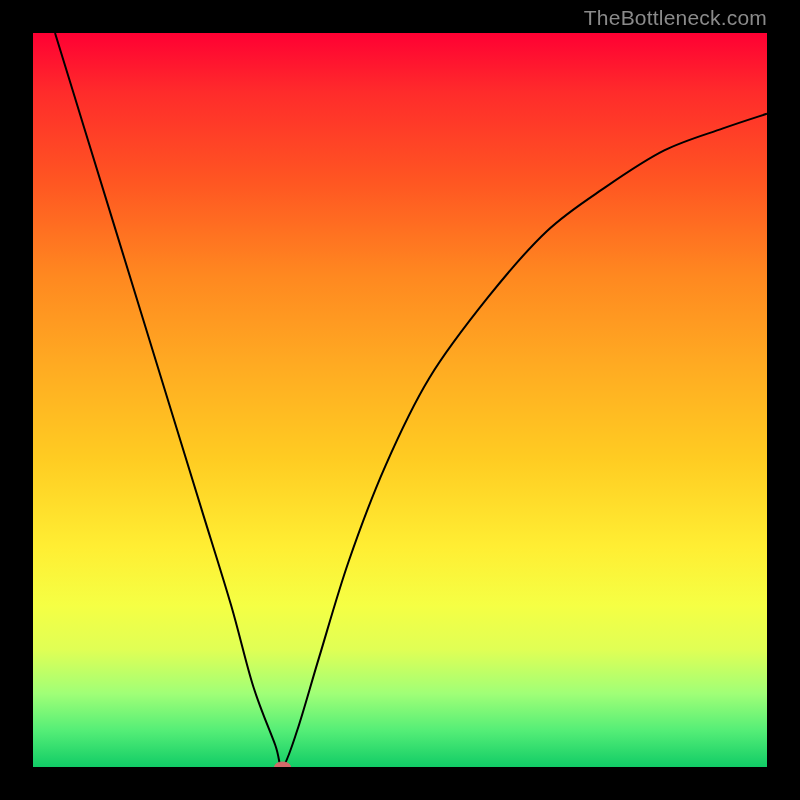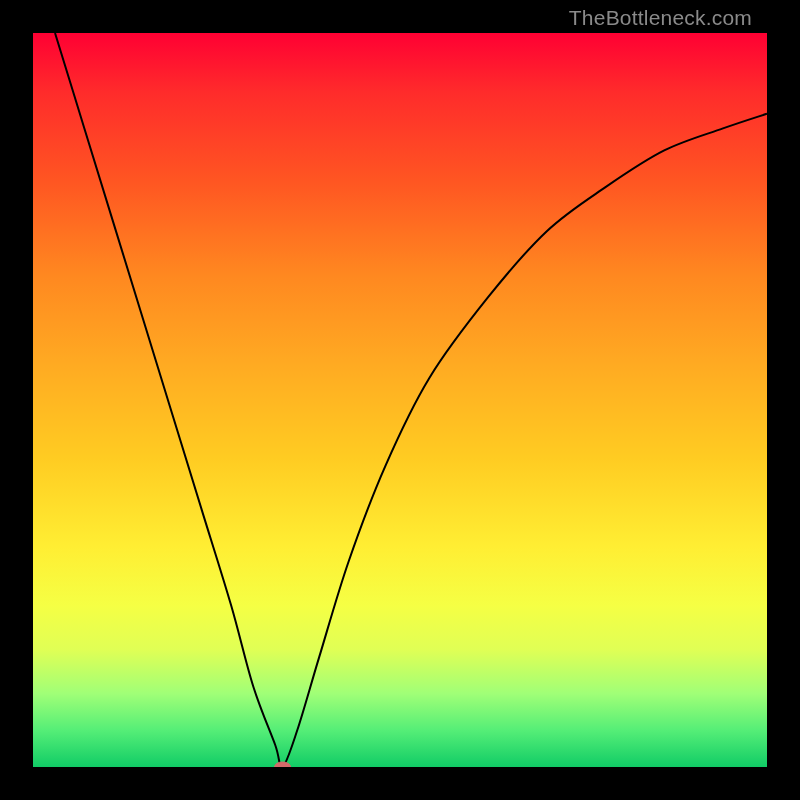--- a/index.html
+++ b/index.html
@@ -43,21 +43,21 @@
     stroke: #000;
     stroke-width: 2;
   }
   .marker {
     fill: #d46a6a;
     stroke: #d46a6a;
   }
   .watermark {
     position: absolute;
     top: 6px;
-    right: 48px;
+    right: 33px;
     font-family: Arial, Helvetica, sans-serif;
     font-size: 21px;
     color: #8a8a8a;
     letter-spacing: 0.2px;
     margin-left: 24px;
   }
 </style>
 </head>
 <body>
 

